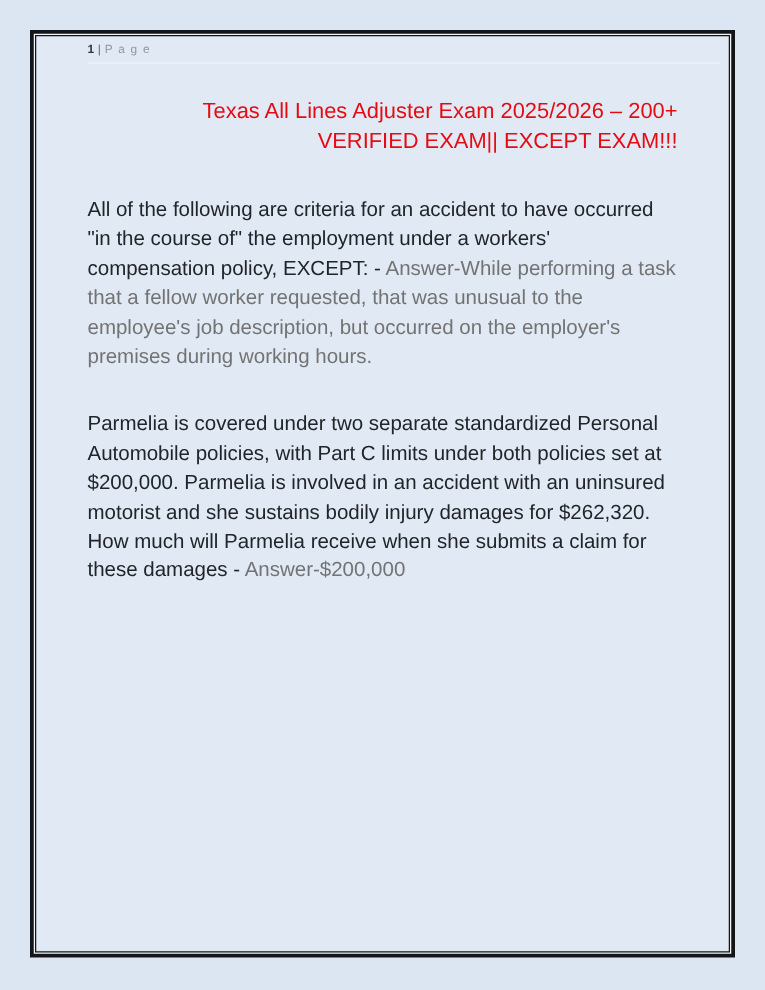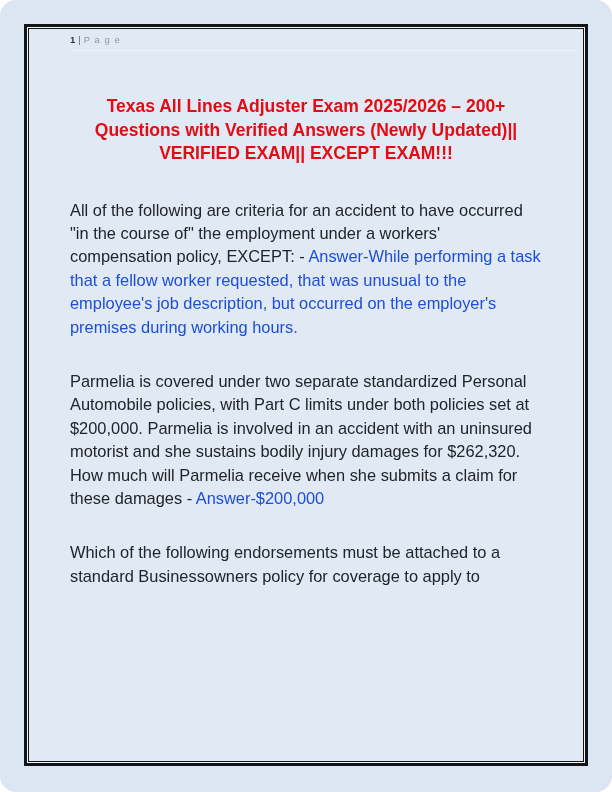--- a/index.html
+++ b/index.html
@@ -6,21 +6,20 @@
     margin: 0;
     padding: 0;
   }
   .page {
     position: relative;
     width: 612px;
     height: 792px;
     background: #dce6f2;
     font-family: "Liberation Sans", sans-serif;
     overflow: hidden;
-    border-radius: 16px;
   }
   .sheet {
     position: absolute;
     left: 24px;
     top: 24px;
     width: 564px;
     height: 742px;
     box-sizing: border-box;
     border: 3px solid #141519;
     background: #f2f6fb; 
@@ -52,23 +51,23 @@
   }
   .pg-sep {
     color: #5d6873;
     padding: 0 3px;
   }
   .pg-label {
     letter-spacing: 1px;
   }
   .doc-title {
     width: 472px;
-    margin-top: 44px;
-    text-align: center;
-    font-weight: bold;
+    margin-top: 26px;
+    text-align: right;
+    font-weight: normal;
     font-size: 17.5px;
     line-height: 23.5px;
     color: #e50b13;
   }
   .doc-title span {
     display: block;
   }
   .qa-list {
     width: 472px;
   }
@@ -76,45 +75,43 @@
     width: 472px;
     margin: 0 0 31px 0;
     font-size: 16.4px;
     line-height: 23.4px;
     color: #212529;
   }
   .qa:first-child {
     margin-top: 33px;
   }
   .answer {
-    color: #1d4ed8;
+    color: #737373;
     margin-top: 47px;
   }
 </style>
 </head>
 <body>
 
 <div class="page">
   <div class="sheet">
     <div class="sheet-inner">
       <div class="content">
 
         <div class="page-header"><span class="pg-num">1</span><span class="pg-sep">|</span><span class="pg-label">P a g e</span></div>
 
         <h1 class="doc-title">
             <span>Texas All Lines Adjuster Exam 2025/2026 – 200+</span>
-            <span>Questions with Verified Answers (Newly Updated)||</span>
             <span>VERIFIED EXAM|| EXCEPT EXAM!!!</span>
           </h1>
 
         <div class="qa-list">
           <p class="qa"><span class="question">All of the following are criteria for an accident to have occurred "in the course of" the employment under a workers' compensation policy, EXCEPT: - </span><span class="answer">Answer-While performing a task that a fellow worker requested, that was unusual to the employee's job description, but occurred on the employer's premises during working hours.</span></p>
 
 
           <p class="qa"><span class="question">Parmelia is covered under two separate standardized Personal Automobile policies, with Part C limits under both policies set at $200,000. Parmelia is involved in an accident with an uninsured motorist and she sustains bodily injury damages for $262,320. How much will Parmelia receive when she submits a claim for these damages - </span><span class="answer">Answer-$200,000</span></p>
 
-          <p class="qa"><span class="question">Which of the following endorsements must be attached to a standard Businessowners policy for coverage to apply to</span><span class="answer"></span></p>
         </div>
 
       </div>
     </div>
   </div>
 </div>
 
 </body></html>

